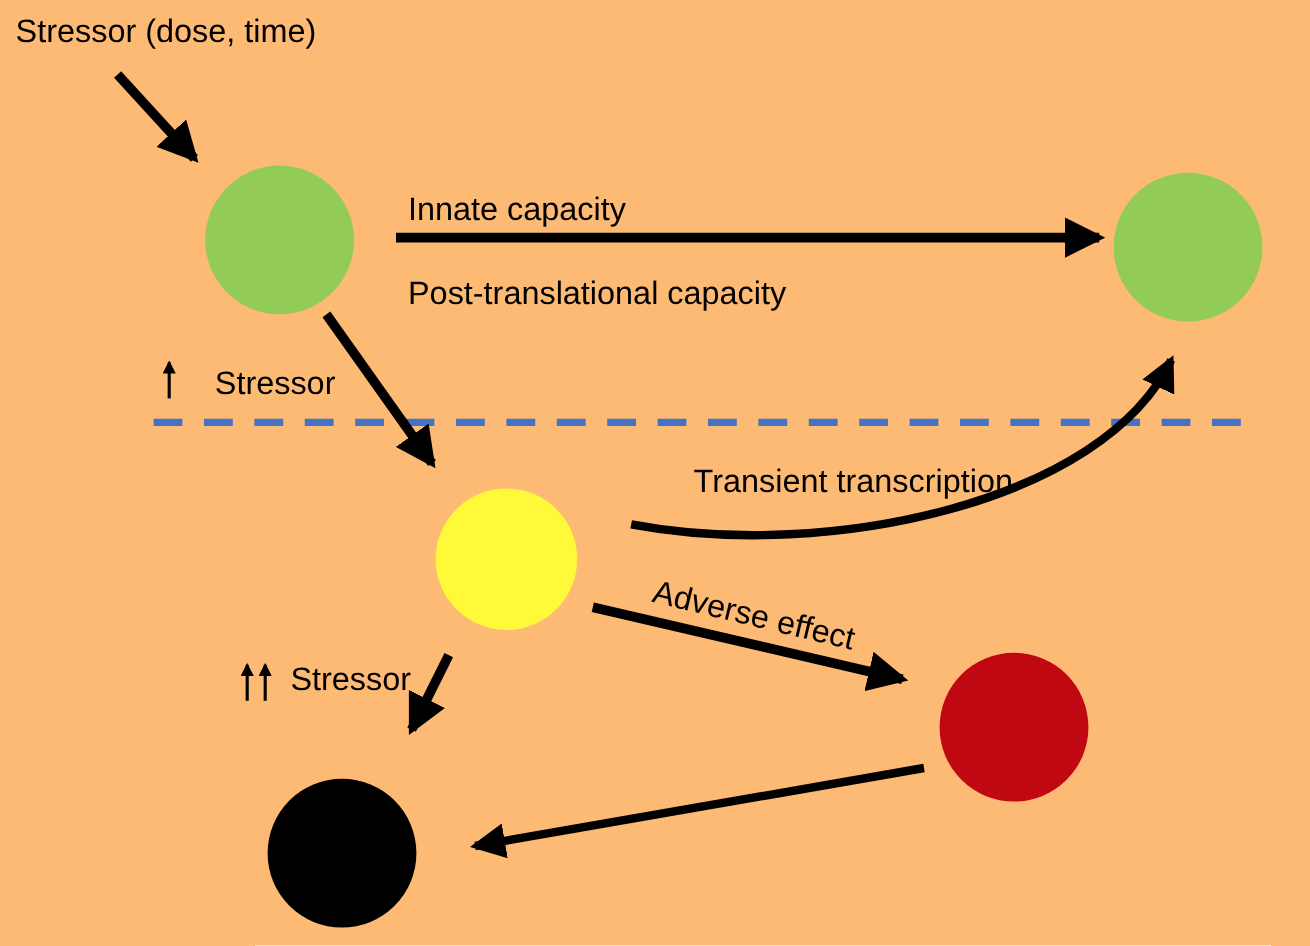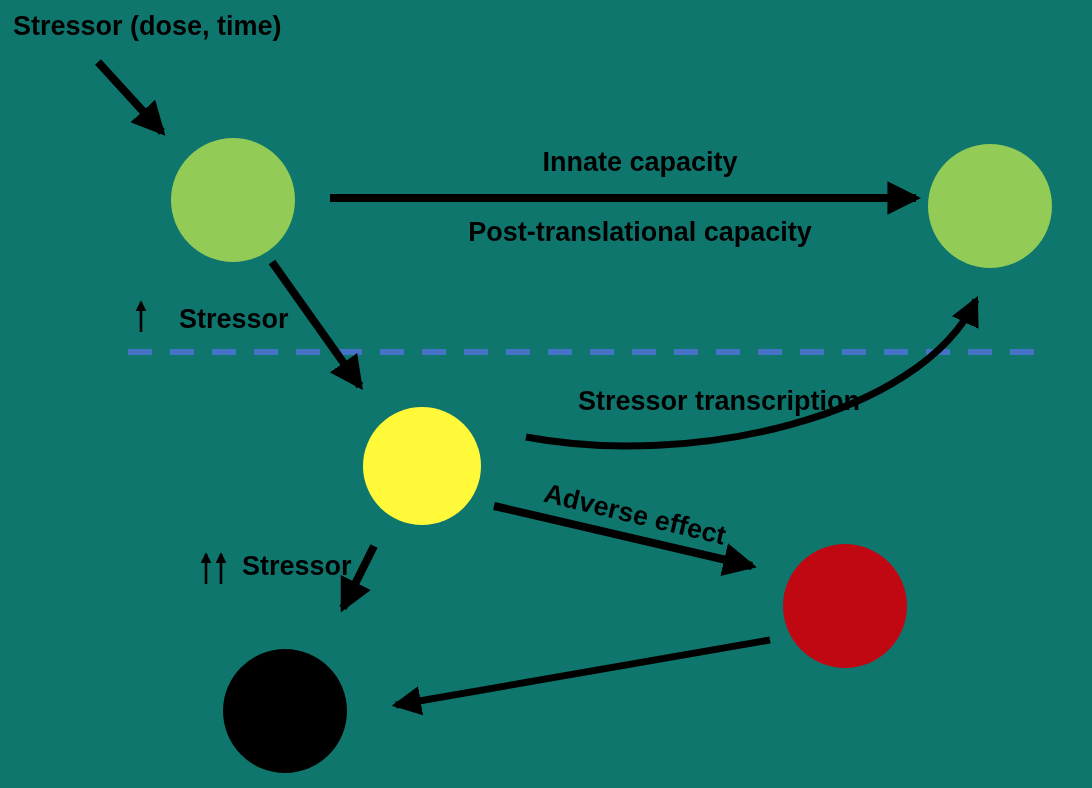--- a/index.html
+++ b/index.html
@@ -5,40 +5,39 @@
   html, body {
     margin: 0;
     padding: 0;
     background: #ffffff;
     font-family: "Liberation Sans", "DejaVu Sans", sans-serif;
   }
   .canvas {
     position: relative;
     width: 1092px;
     height: 788px;
-    background: #0f766e;
+    background: #fdba74;
     overflow: hidden;
-    font-weight: bold;
   }
   .svg-layer {
     position: absolute;
     left: 0;
     top: 0;
     width: 1092px;
     height: 788px;
   }
   .label {
     position: absolute;
     color: #000000;
     font-size: 27px;
     line-height: 1.15;
     white-space: nowrap;
   }
   .label-centered {
-    text-align: center;
+    margin-top: 12px;
   }
   .label-rotated {
     transform: rotate(13.5deg);
     transform-origin: left top;
   }
 </style>
 </head>
 <body>
 
 <div class="canvas">
@@ -79,19 +78,19 @@
   </svg>
 
   <div class="label" style="left:13px; top:11px;">Stressor (dose, time)</div>
 
   <div class="label label-centered" style="left:340px; top:147px; width:600px;">Innate capacity</div>
 
   <div class="label label-centered" style="left:340px; top:217px; width:600px;">Post-translational capacity</div>
 
   <div class="label" style="left:179px; top:304px;">Stressor</div>
 
-  <div class="label" style="left:578px; top:386px;">Stressor transcription</div>
+  <div class="label" style="left:578px; top:386px;">Transient transcription</div>
 
   <div class="label label-rotated" style="left:548px; top:478px;">Adverse effect</div>
 
   <div class="label" style="left:242px; top:551px;">Stressor</div>
 
 </div>
 
 </body></html>

